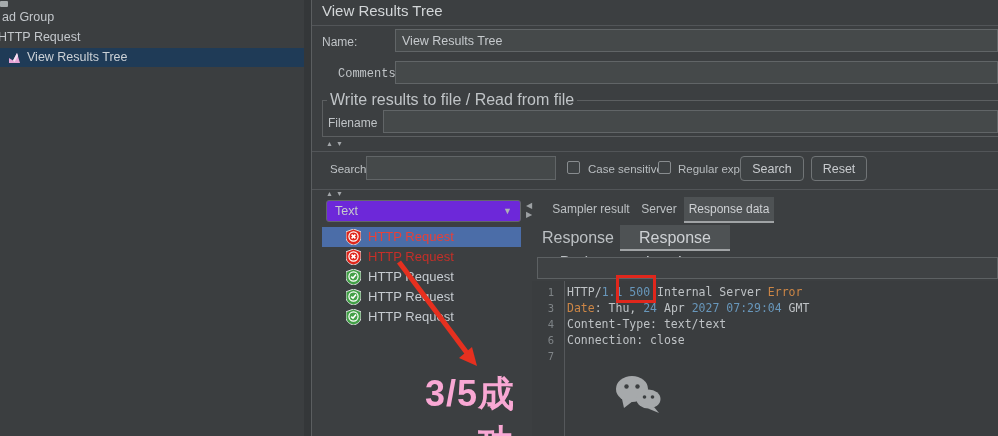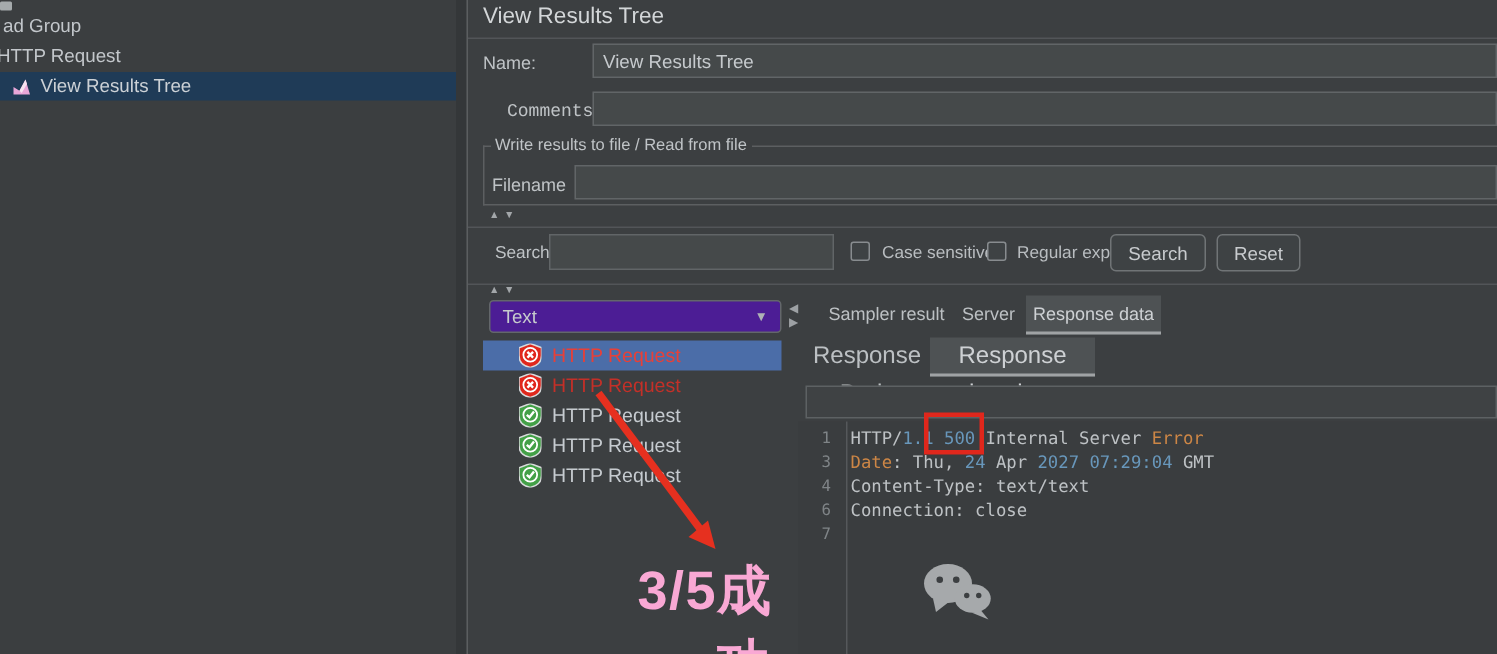--- a/index.html
+++ b/index.html
@@ -30,42 +30,42 @@
   .tfield {
     position:absolute; background:#45494a; border:1px solid #616567; color:#c6cacd;
     font-size:12.5px; padding:0 6px; outline:none; font-family:"Liberation Sans",sans-serif;
   }
   .name-input     { left:395px; top:29px;  width:603px; height:23px; }
   .comments-input { left:395px; top:61px;  width:603px; height:23px; }
   .file-fieldset {
     position:absolute; left:322px; top:91px; width:676px; height:46px;
     border:1px solid #5c5f61; border-right:none; padding:0;
   }
-  .file-fieldset legend { font-size:11px; color:#c0c4c7; margin-left:4px; padding:0 3px; }
+  .file-fieldset legend { font-size:16px; color:#c0c4c7; margin-left:4px; padding:0 3px; }
   .filename-label { left:328px; top:116px; }
   .filename-input { left:383px; top:110px; width:615px; height:23px; }
   .vsplit-arrows { position:absolute; left:326px; font-size:7px; color:#a3a7aa; letter-spacing:3px; cursor:pointer; }
   .sa1 { top:140px; } .sa2 { top:190px; }
   
   .search-label { left:330px; top:163px; font-size:11.5px; }
   .search-input { left:366px; top:156px; width:190px; height:24px; }
   .cbox { position:absolute; width:13px; height:13px; top:161px; background:#3e4244; border:1px solid #888c8f; border-radius:2px; cursor:pointer; }
   .cb1 { left:567px; } .cb2 { left:658px; }
   .cblabel { position:absolute; top:163px; font-size:11.5px; color:#b9bdc0; }
   .cbl1 { left:588px; } .cbl2 { left:678px; }
   .btn {
     position:absolute; top:156px; height:25px; background:#3e4244; color:#c8cbce;
     border:1px solid #707476; border-radius:4px; font-size:12.5px; cursor:pointer;
     font-family:"Liberation Sans",sans-serif;
   }
   .btn-search { left:740px; width:64px; } .btn-reset { left:811px; width:56px; }
   
   .dropdown {
     position:absolute; left:326px; top:200px; width:195px; height:22px;
-    background:#4c1d95; border:1px solid #63676a; border-radius:3px;
+    background:#6d28d9; border:1px solid #63676a; border-radius:3px;
     line-height:20px; padding-left:8px; font-size:12.5px; color:#c6cacd; cursor:pointer;
   }
   .dropdown .chev { position:absolute; right:8px; top:0; font-size:9px; color:#aeb2b5; }
   .tree-list { position:absolute; left:322px; top:227px; width:199px; }
   .tree-row { position:relative; height:20px; line-height:20px; white-space:nowrap; cursor:pointer; }
   .tree-row svg { position:absolute; left:24px; top:2px; }
   .tree-row .tr-label { position:absolute; left:46px; font-size:13px; }
   .tree-row.error .tr-label { color:#c43028; }
   .tree-row.success .tr-label { color:#c6cbd0; }
   .tree-row.sel { background:#4b6da8; }

